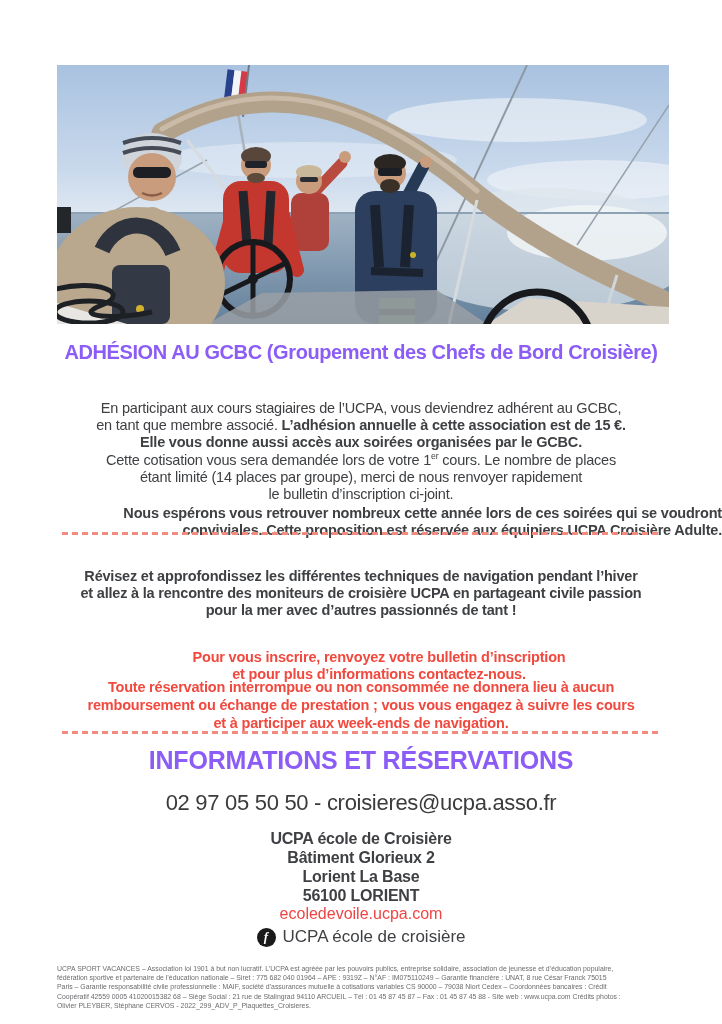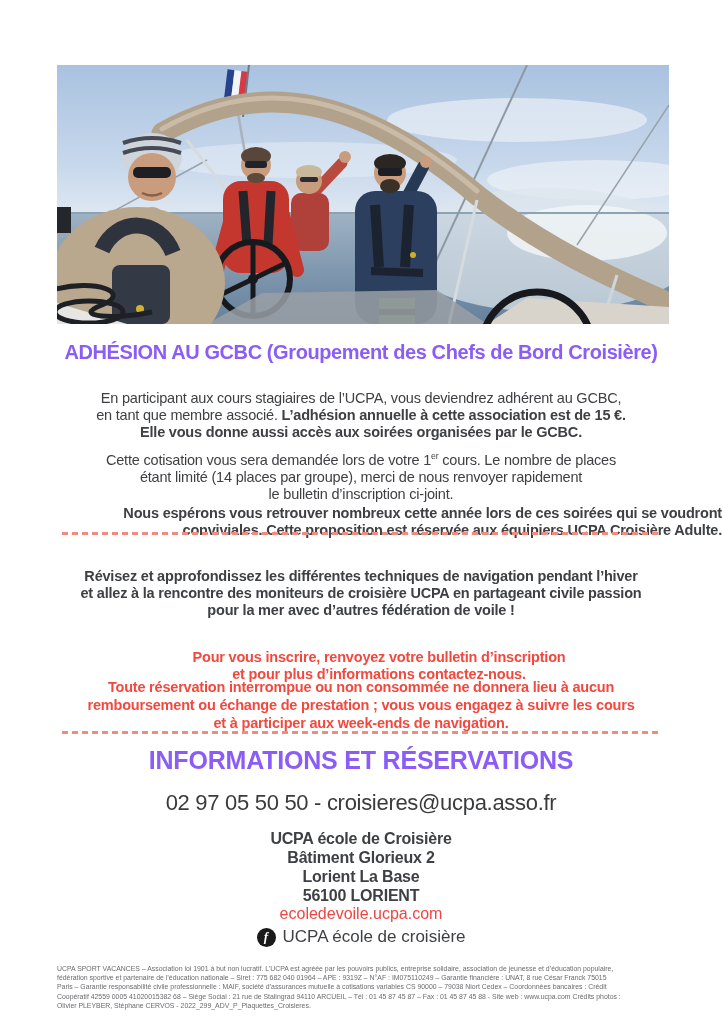--- a/index.html
+++ b/index.html
@@ -8,21 +8,21 @@
 
   .photo{position:absolute;left:57px;top:65px;width:612px;height:259px;overflow:hidden;background:#b9cde6;}
   .photo svg{display:block;width:100%;height:100%;}
 
   .centered{position:absolute;left:0;width:722px;text-align:center;color:#3e4043;}
   .title-red{color:#8b5cf6;font-weight:700;letter-spacing:-0.4px;}
   .t1{top:341px;font-size:20px;}
   .t2{top:746px;font-size:25px;letter-spacing:-0.2px;}
 
   .body-par{font-size:14.5px;line-height:17px;letter-spacing:-0.2px;}
-  .p1{top:375px;}
+  .p1{top:385px;}
   .p2{top:437px;}
   .p3{top:490px;font-weight:700;text-align:right;}
   .p4{top:553px;font-weight:700;}
   .redpar{color:#f2493f;font-weight:700;}
   .r1{top:634px;padding-left:18px;}
   .r2{top:663px;line-height:18px;}
 
   b{font-weight:700;}
   sup{font-size:60%;vertical-align:super;line-height:0;}
 
@@ -173,21 +173,21 @@
   <p class="centered body-par p3">
     <span>Nous espérons vous retrouver nombreux cette année lors de ces soirées qui se voudront</span><br>
     <span>conviviales. Cette proposition est réservée aux équipiers UCPA Croisière Adulte.</span>
   </p>
 
   <div class="dash d1"></div>
 
   <p class="centered body-par p4">
     <span>Révisez et approfondissez les différentes techniques de navigation pendant l’hiver</span><br>
     <span>et allez à la rencontre des moniteurs de croisière UCPA en partageant civile passion</span><br>
-    <span>pour la mer avec d’autres fédération de voile !</span>
+    <span>pour la mer avec d’autres passionnés de tant !</span>
   </p>
 
   <p class="centered body-par redpar r1">
     <span>Pour vous inscrire, renvoyez votre bulletin d’inscription</span><br>
     <span>et pour plus d’informations contactez-nous.</span>
   </p>
 
   <p class="centered body-par redpar r2">
     <span>Toute réservation interrompue ou non consommée ne donnera lieu à aucun</span><br>
     <span>remboursement ou échange de prestation ; vous vous engagez à suivre les cours</span><br>

